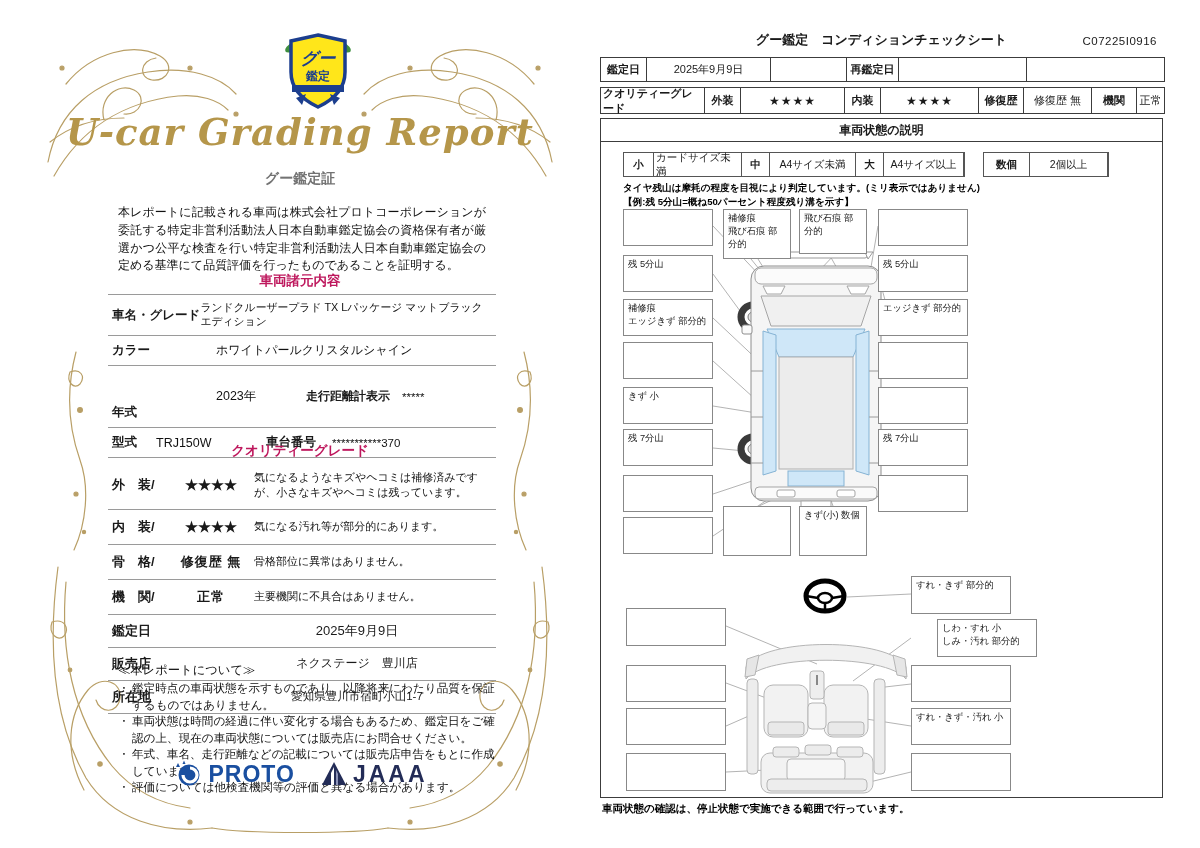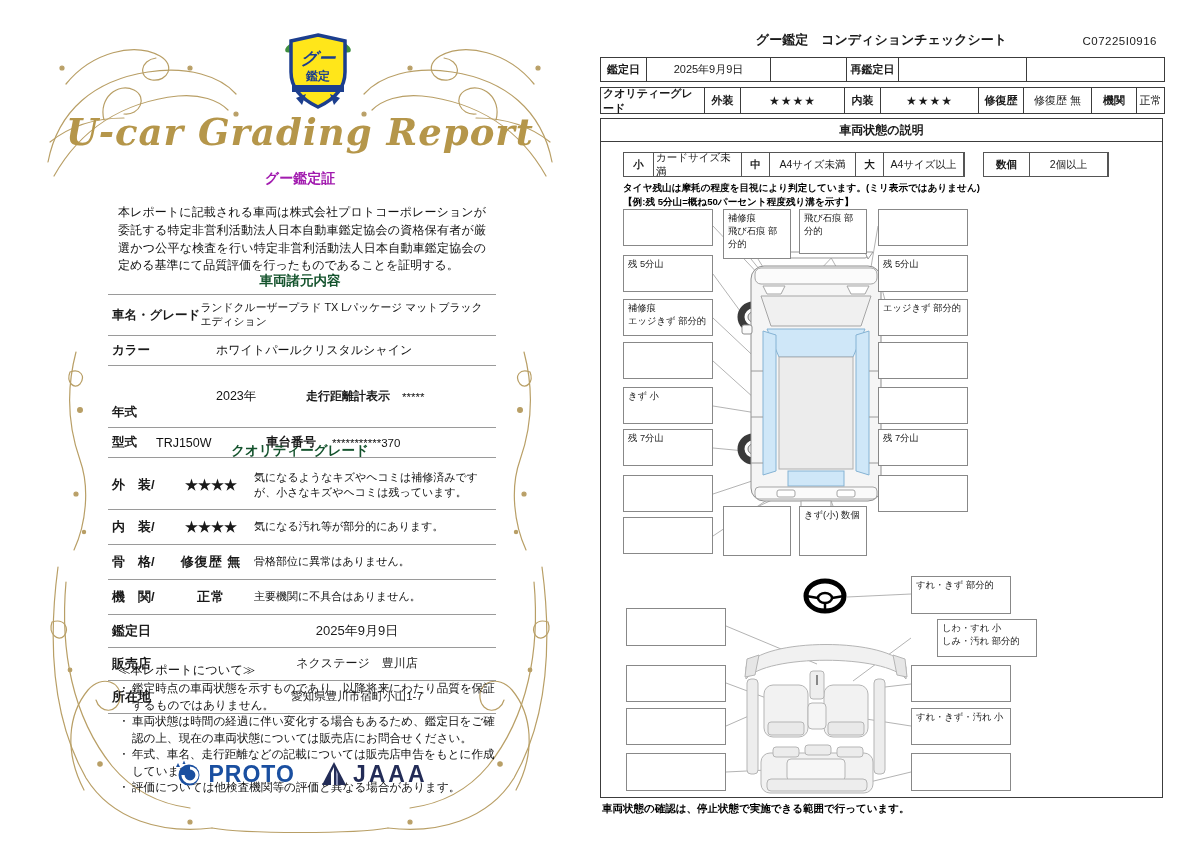--- a/index.html
+++ b/index.html
@@ -7,26 +7,26 @@
        font-family:"Liberation Sans",sans-serif;color:#1a1a1a;}
 
   
   .page-left{position:absolute;left:40px;top:22px;width:520px;height:818px;}
   .ornament-svg{position:absolute;left:0;top:0;width:520px;height:818px;pointer-events:none;}
   .badge-wrap{position:absolute;left:243px;top:10px;width:70px;height:80px;}
   .lp-title{position:absolute;left:0;top:88px;width:520px;text-align:center;
             font-family:"DejaVu Serif",serif;font-style:italic;font-weight:bold;
             font-size:37px;color:#b5964a;letter-spacing:1px;}
   .lp-cert{position:absolute;left:0;top:148px;width:520px;text-align:center;
-           font-size:14px;font-weight:bold;color:#a21caf;}
+           font-size:14px;font-weight:bold;color:#737373;}
   .lp-intro{position:absolute;left:78px;top:182px;width:368px;
             font-family:"Liberation Serif",serif;font-size:12px;line-height:1.48;
             text-align:justify;color:#111;}
   .lp-h{position:absolute;width:400px;left:60px;text-align:center;font-size:13.5px;
-        font-weight:bold;color:#14532d;}
+        font-weight:bold;color:#be185d;}
   .lp-table{position:absolute;left:68px;width:388px;}
   .lp-row{display:flex;align-items:center;border-bottom:1px solid #9a9a9a;
           padding:6px 4px;min-height:16px;}
   .lp-row:first-child{border-top:1px solid #9a9a9a;}
   .lp-lab{font-weight:bold;font-size:12.5px;white-space:nowrap;}
   .lp-val{font-size:11.5px;color:#111;}
   .grade-row{display:flex;border-bottom:1px solid #9a9a9a;padding:8px 4px;align-items:center;}
   .grade-lab{width:56px;font-weight:bold;font-size:13px;flex:none;}
   .grade-val{width:86px;flex:none;text-align:center;font-size:13px;font-weight:bold;letter-spacing:1px;}
   .grade-val.stars{font-size:14.5px;letter-spacing:0;}

